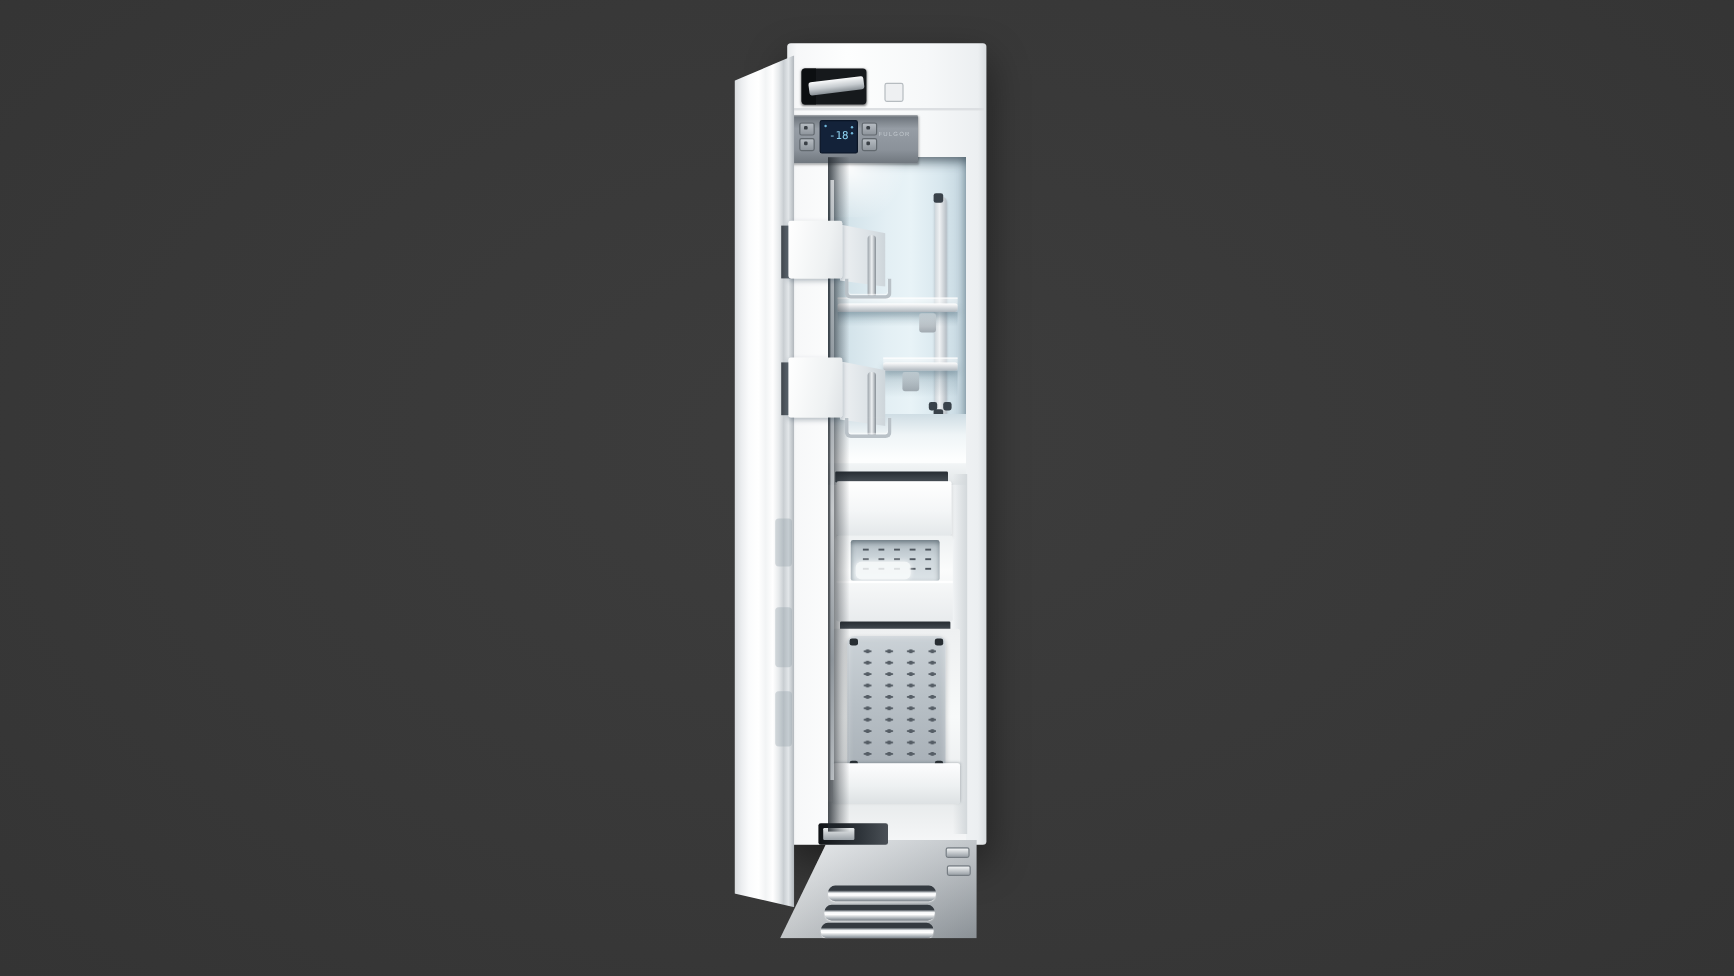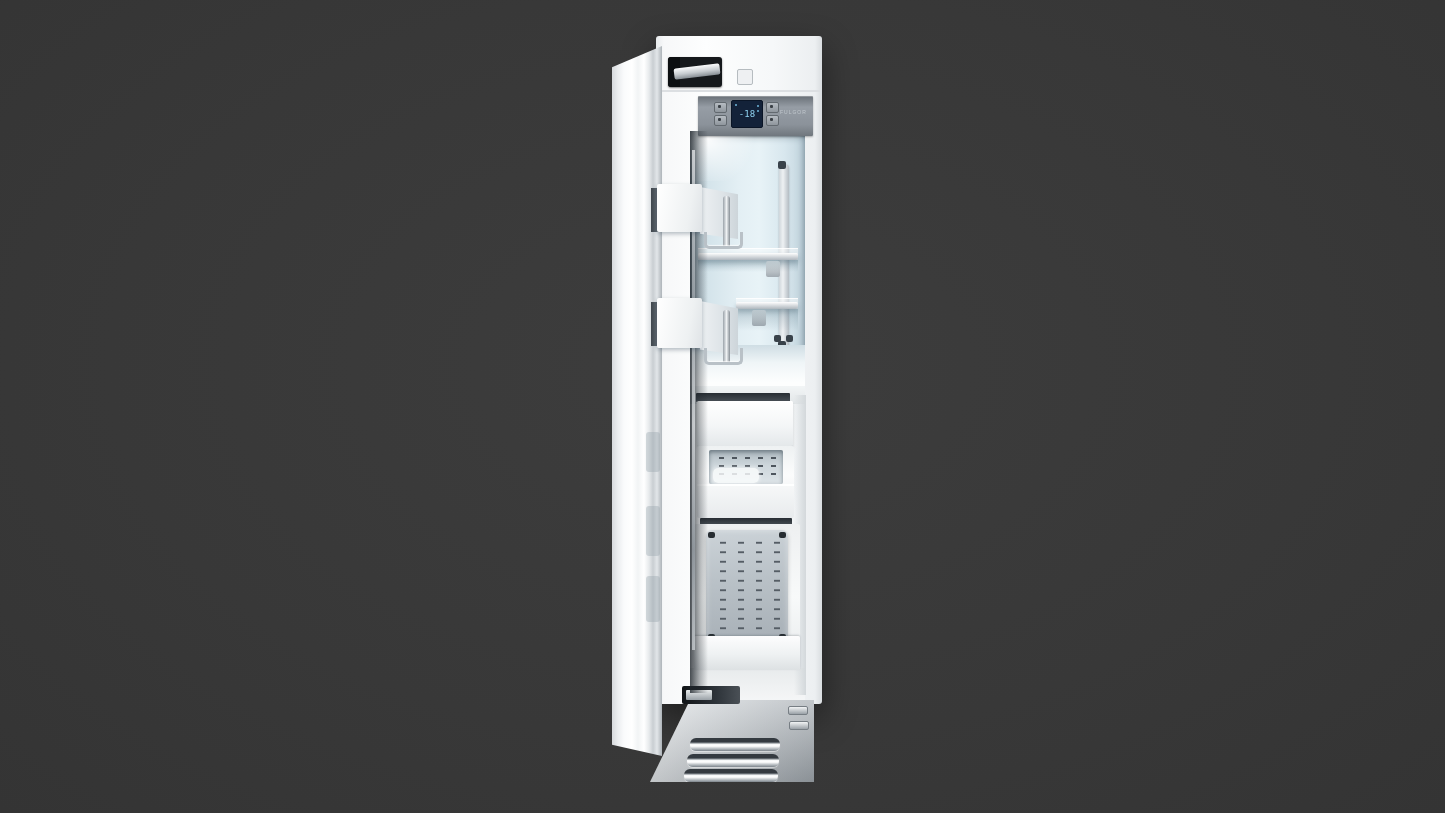--- a/index.html
+++ b/index.html
@@ -25,21 +25,21 @@
   
   .hinge-top{left:668px;top:57px;width:54px;height:30px;z-index:40;background:#16191c;border-radius:3px;
     box-shadow:0 1px 2px rgba(0,0,0,.5);}
   .hinge-arm{position:absolute;left:6px;top:9px;width:46px;height:11px;border-radius:2px;
     background:linear-gradient(180deg,#fafbfc,#c7ccd0 55%,#878e94);transform:rotate(-7deg);}
   .hinge-cap{position:absolute;left:0;top:0;width:12px;height:30px;background:#0c0f11;border-radius:3px 0 0 3px;}
   .door-switch{left:737px;top:69px;width:14px;height:14px;z-index:15;background:#eef0f2;
     border:1px solid #b6bcc0;border-radius:2px;}
 
   
-  .panel{left:698px;top:96px;width:115px;height:40px;z-index:15;border-radius:1px;
+  .panel{left:650px;top:96px;width:115px;height:40px;z-index:15;border-radius:1px;
     background:linear-gradient(180deg,#697077 0%,#969da5 28%,#8b929a 72%,#70777e 100%);
     box-shadow:inset 0 1px 0 rgba(255,255,255,.25), 0 1px 2px rgba(0,0,0,.3);}
   .panel-btn{position:absolute;width:11px;height:9px;border-radius:2px;
     background:linear-gradient(180deg,#b6bcc2,#8f969d);border:1px solid #62696f;}
   .panel-btn::after{content:"";position:absolute;left:3px;top:2px;width:3px;height:3px;background:#3a4046;border-radius:1px;}
   .bL1{left:16px;top:6px;} .bL2{left:16px;top:19px;} .bR1{left:68px;top:6px;} .bR2{left:68px;top:19px;}
   .lcd{position:absolute;left:33px;top:4px;width:30px;height:26px;background:#132239;border:1px solid #0a1526;
     border-radius:2px;display:flex;align-items:center;justify-content:center;
     color:#8fd3f2;font-size:9px;font-family:"DejaVu Sans Mono",monospace;}
   .lcd::before{content:"";position:absolute;left:3px;top:3px;width:2px;height:2px;background:#6fb6da;border-radius:50%;}

